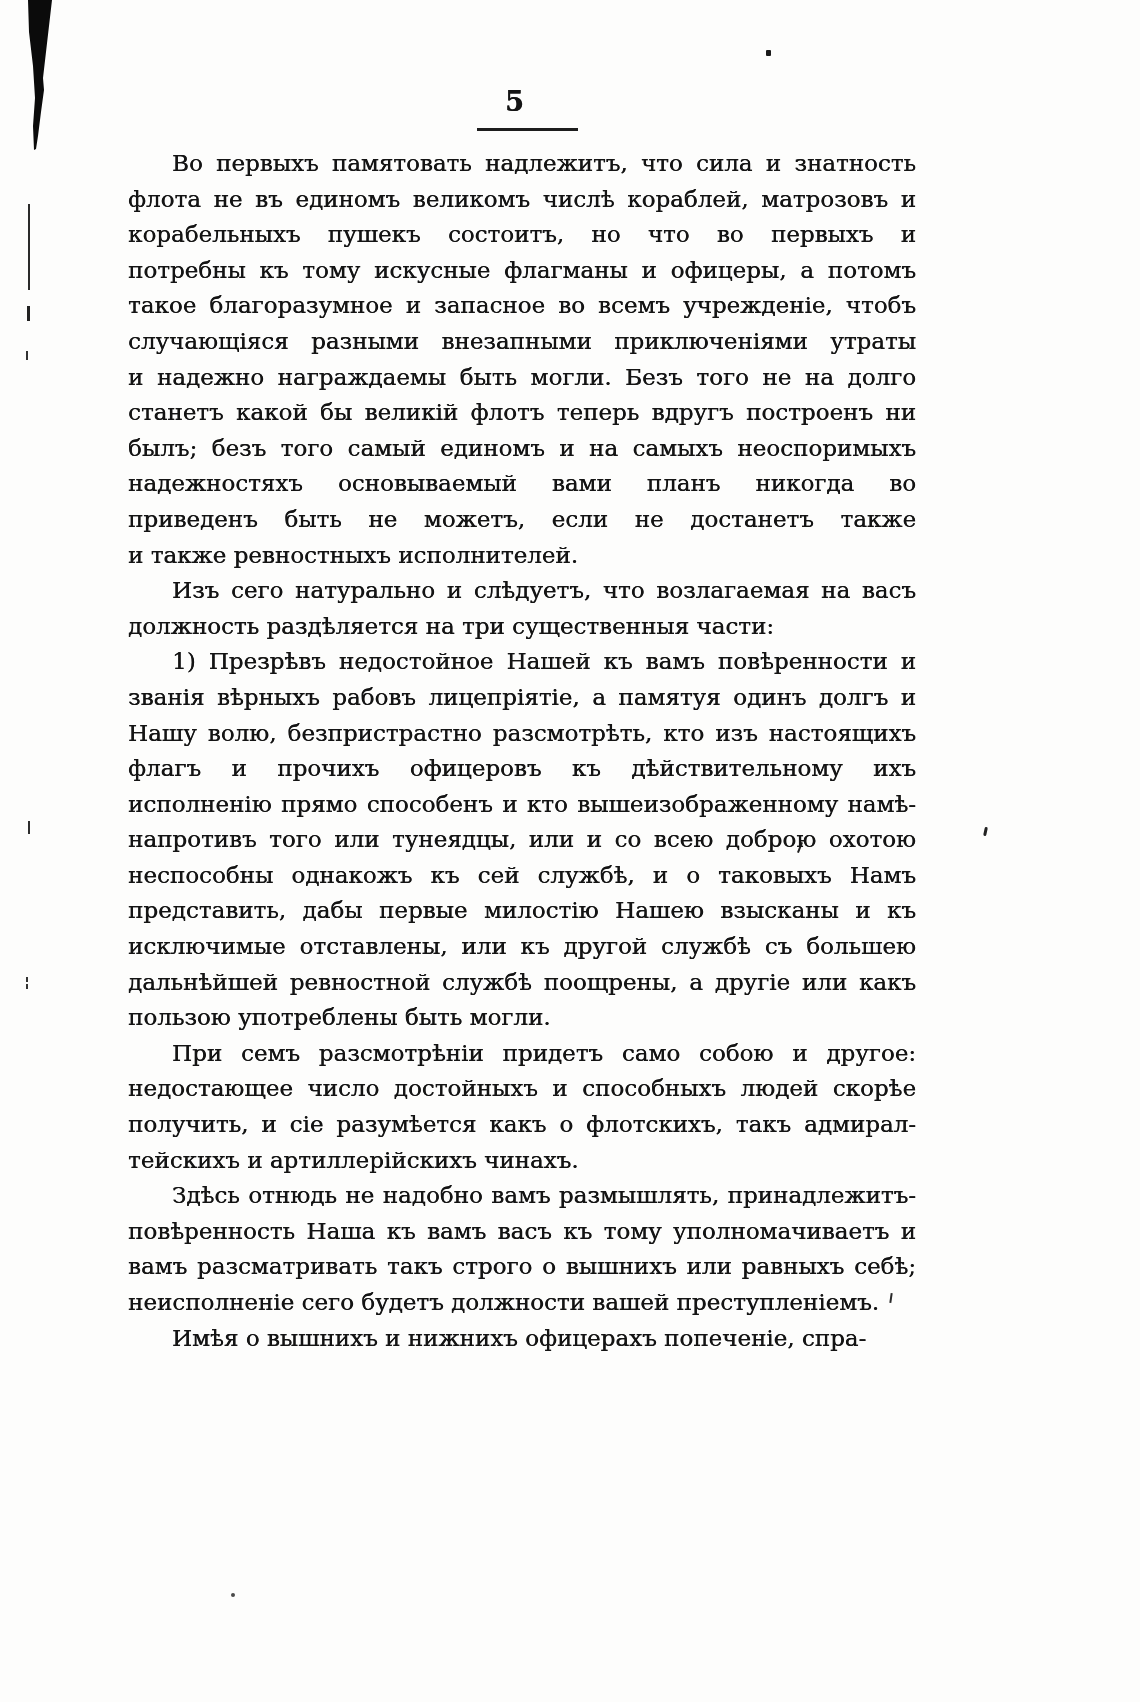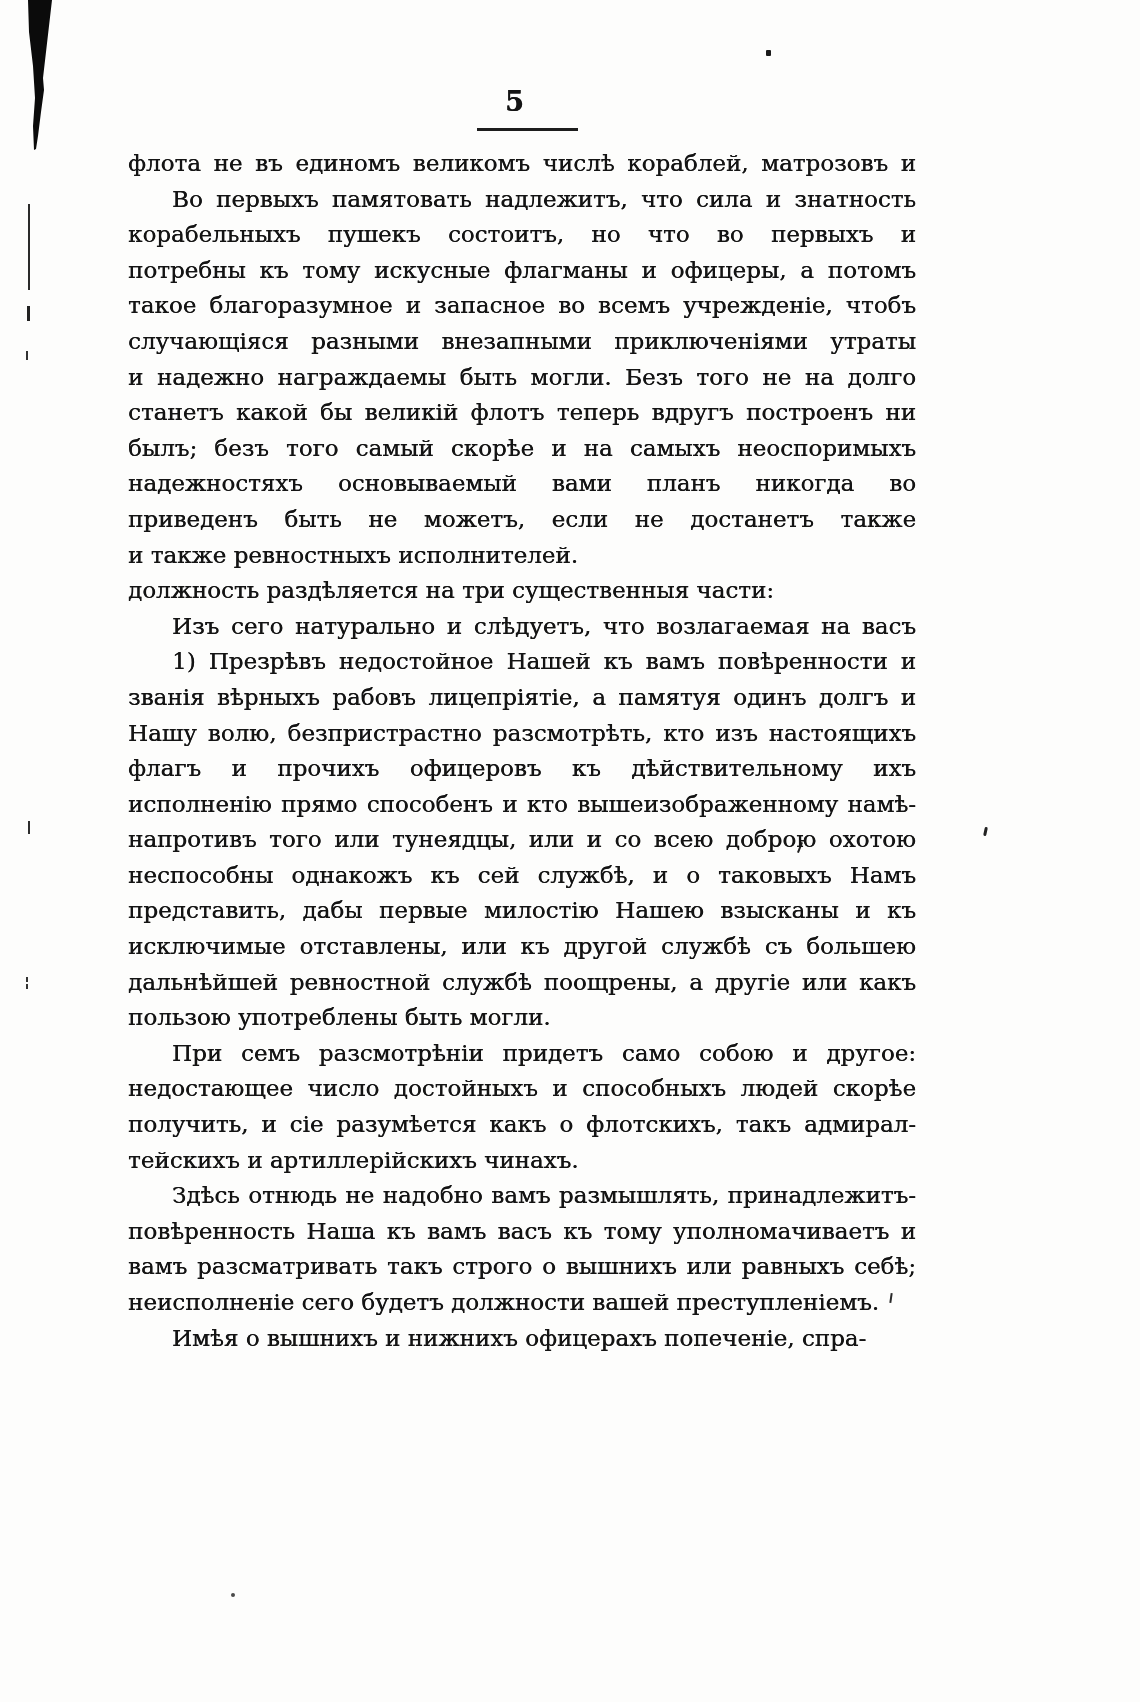--- a/index.html
+++ b/index.html
@@ -94,37 +94,37 @@
   <div class="artifact apostrophe-right"></div>
   <div class="artifact stray-accent"></div>
   <div class="artifact bottom-dot"></div>
 
   <div class="page-number">5</div>
   <div class="header-rule"></div>
 
   <div class="textblock">
 
     <div class="para">
+      <div class="line first">Во первыхъ памятовать надлежитъ, что сила и знатность</div>
       <div class="line">флота не въ единомъ великомъ числѣ кораблей, матрозовъ и</div>
-      <div class="line first">Во первыхъ памятовать надлежитъ, что сила и знатность</div>
       <div class="line">корабельныхъ пушекъ состоитъ, но что во первыхъ и главнѣйше</div>
       <div class="line">потребны къ тому искусные флагманы и офицеры, а потомъ</div>
       <div class="line">такое благоразумное и запасное во всемъ учрежденіе, чтобъ</div>
       <div class="line">случающіяся разными внезапными приключеніями утраты скоро</div>
       <div class="line">и надежно награждаемы быть могли. Безъ того не на долго</div>
       <div class="line">станетъ какой бы великій флотъ теперь вдругъ построенъ ни</div>
-      <div class="line">былъ; безъ того самый скорѣе и на самыхъ неоспоримыхъ</div>
+      <div class="line">былъ; безъ того самый единомъ и на самыхъ неоспоримыхъ</div>
       <div class="line">надежностяхъ основываемый вами планъ никогда во исполненіе</div>
       <div class="line">приведенъ быть не можетъ, если не достанетъ также искусныхъ</div>
       <div class="line plast">и также ревностныхъ исполнителей.</div>
     </div>
 
     <div class="para">
+      <div class="line first">Изъ сего натурально и слѣдуетъ, что возлагаемая на васъ</div>
       <div class="line plast">должность раздѣляется на три существенныя части:</div>
-      <div class="line first">Изъ сего натурально и слѣдуетъ, что возлагаемая на васъ</div>
     </div>
 
     <div class="para">
       <div class="line first">1) Презрѣвъ недостойное Нашей къ вамъ повѣренности и</div>
       <div class="line">званія вѣрныхъ рабовъ лицепріятіе, а памятуя одинъ долгъ и</div>
       <div class="line">Нашу волю, безпристрастно разсмотрѣть, кто изъ настоящихъ</div>
       <div class="line">флагъ и прочихъ офицеровъ къ дѣйствительному ихъ должности</div>
       <div class="line">исполненію прямо способенъ и кто вышеизображенному намѣ-</div>
       <div class="line">напротивъ того или тунеядцы, или и со всею доброю охотою</div>
       <div class="line">неспособны однакожъ къ сей службѣ, и о таковыхъ Намъ</div>

